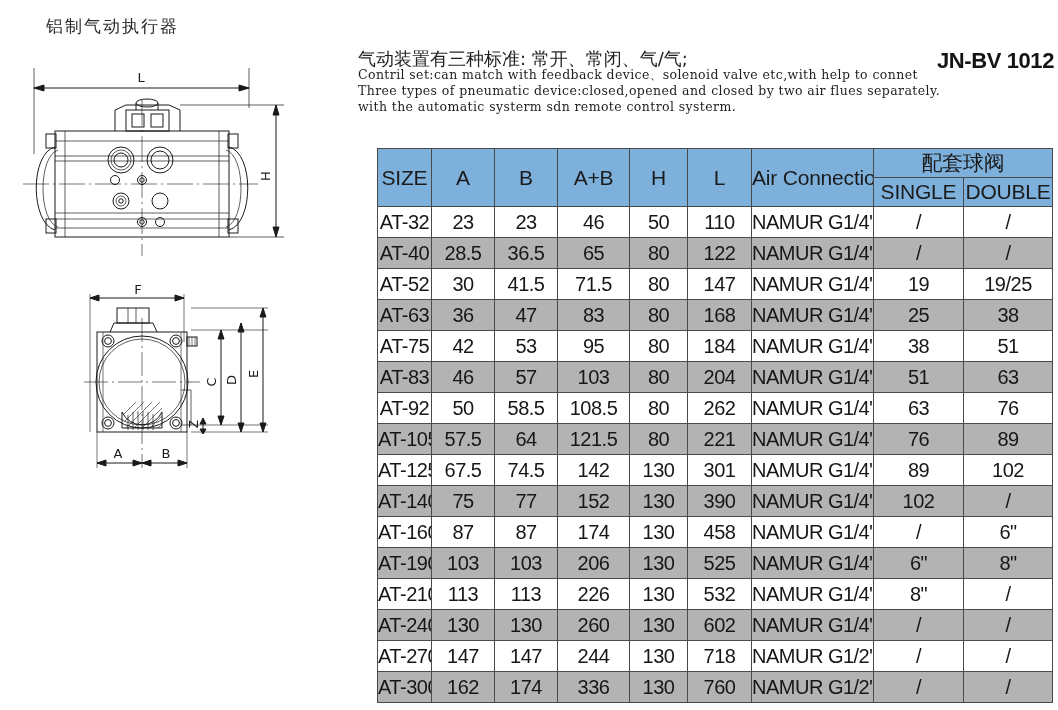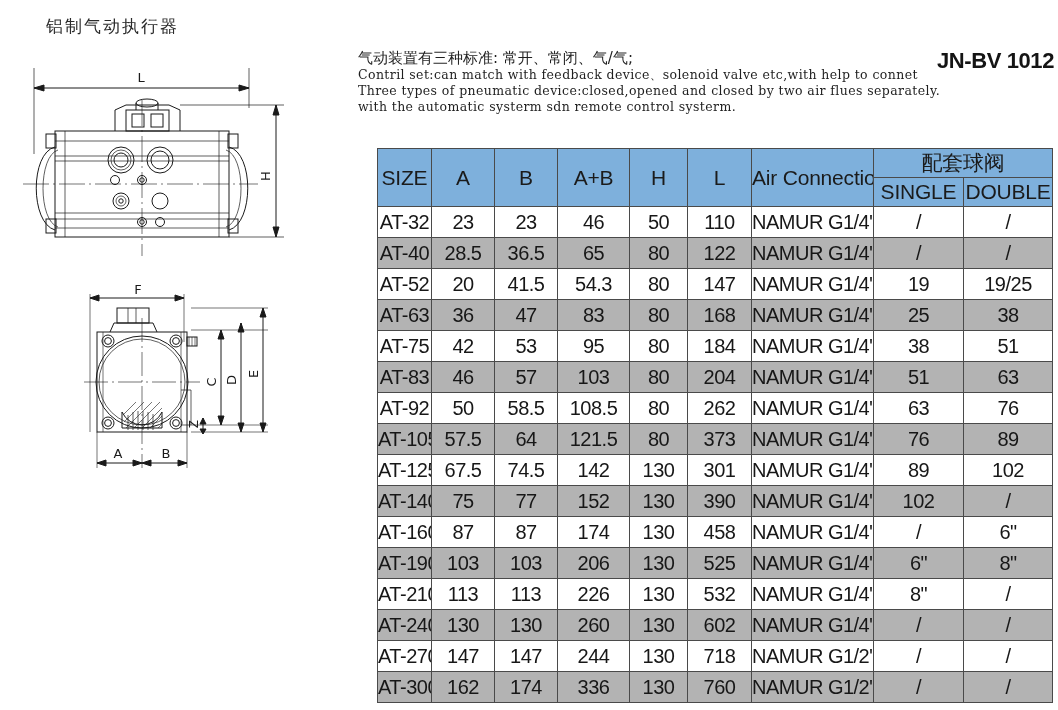--- a/index.html
+++ b/index.html
@@ -60,21 +60,21 @@
     white-space: nowrap;
     margin-top: 28px;
   }
   #desc-block {
     position: absolute;
     left: 3px; top: 50px;
     width: 700px;
   }
   .desc-cn {
     font-family: "DejaVu Sans", sans-serif;
-    font-size: 15px;
+    font-size: 18px;
     line-height: 17px;
     color: #1f1f1f;
     white-space: nowrap;
   }
   .desc-en {
     font-family: "DejaVu Serif", serif;
     font-size: 12.5px;
     line-height: 16px;
     letter-spacing: 0.4px;
     color: #1f1f1f;
@@ -365,23 +365,23 @@
           <td>36.5</td>
           <td>65</td>
           <td>80</td>
           <td>122</td>
           <td class="cell-air">NAMUR G1/4"</td>
           <td>/</td>
           <td>/</td>
         </tr>
         <tr class="row-odd">
           <td class="cell-size">AT-52</td>
-          <td>20</td>
+          <td>30</td>
           <td>41.5</td>
-          <td>54.3</td>
+          <td>71.5</td>
           <td>80</td>
           <td>147</td>
           <td class="cell-air">NAMUR G1/4"</td>
           <td>19</td>
           <td>19/25</td>
         </tr>
         <tr class="row-even">
           <td class="cell-size">AT-63</td>
           <td>36</td>
           <td>47</td>
@@ -424,21 +424,21 @@
           <td class="cell-air">NAMUR G1/4"</td>
           <td>63</td>
           <td>76</td>
         </tr>
         <tr class="row-even">
           <td class="cell-size">AT-105</td>
           <td>57.5</td>
           <td>64</td>
           <td>121.5</td>
           <td>80</td>
-          <td>373</td>
+          <td>221</td>
           <td class="cell-air">NAMUR G1/4"</td>
           <td>76</td>
           <td>89</td>
         </tr>
         <tr class="row-odd">
           <td class="cell-size">AT-125</td>
           <td>67.5</td>
           <td>74.5</td>
           <td>142</td>
           <td>130</td>

